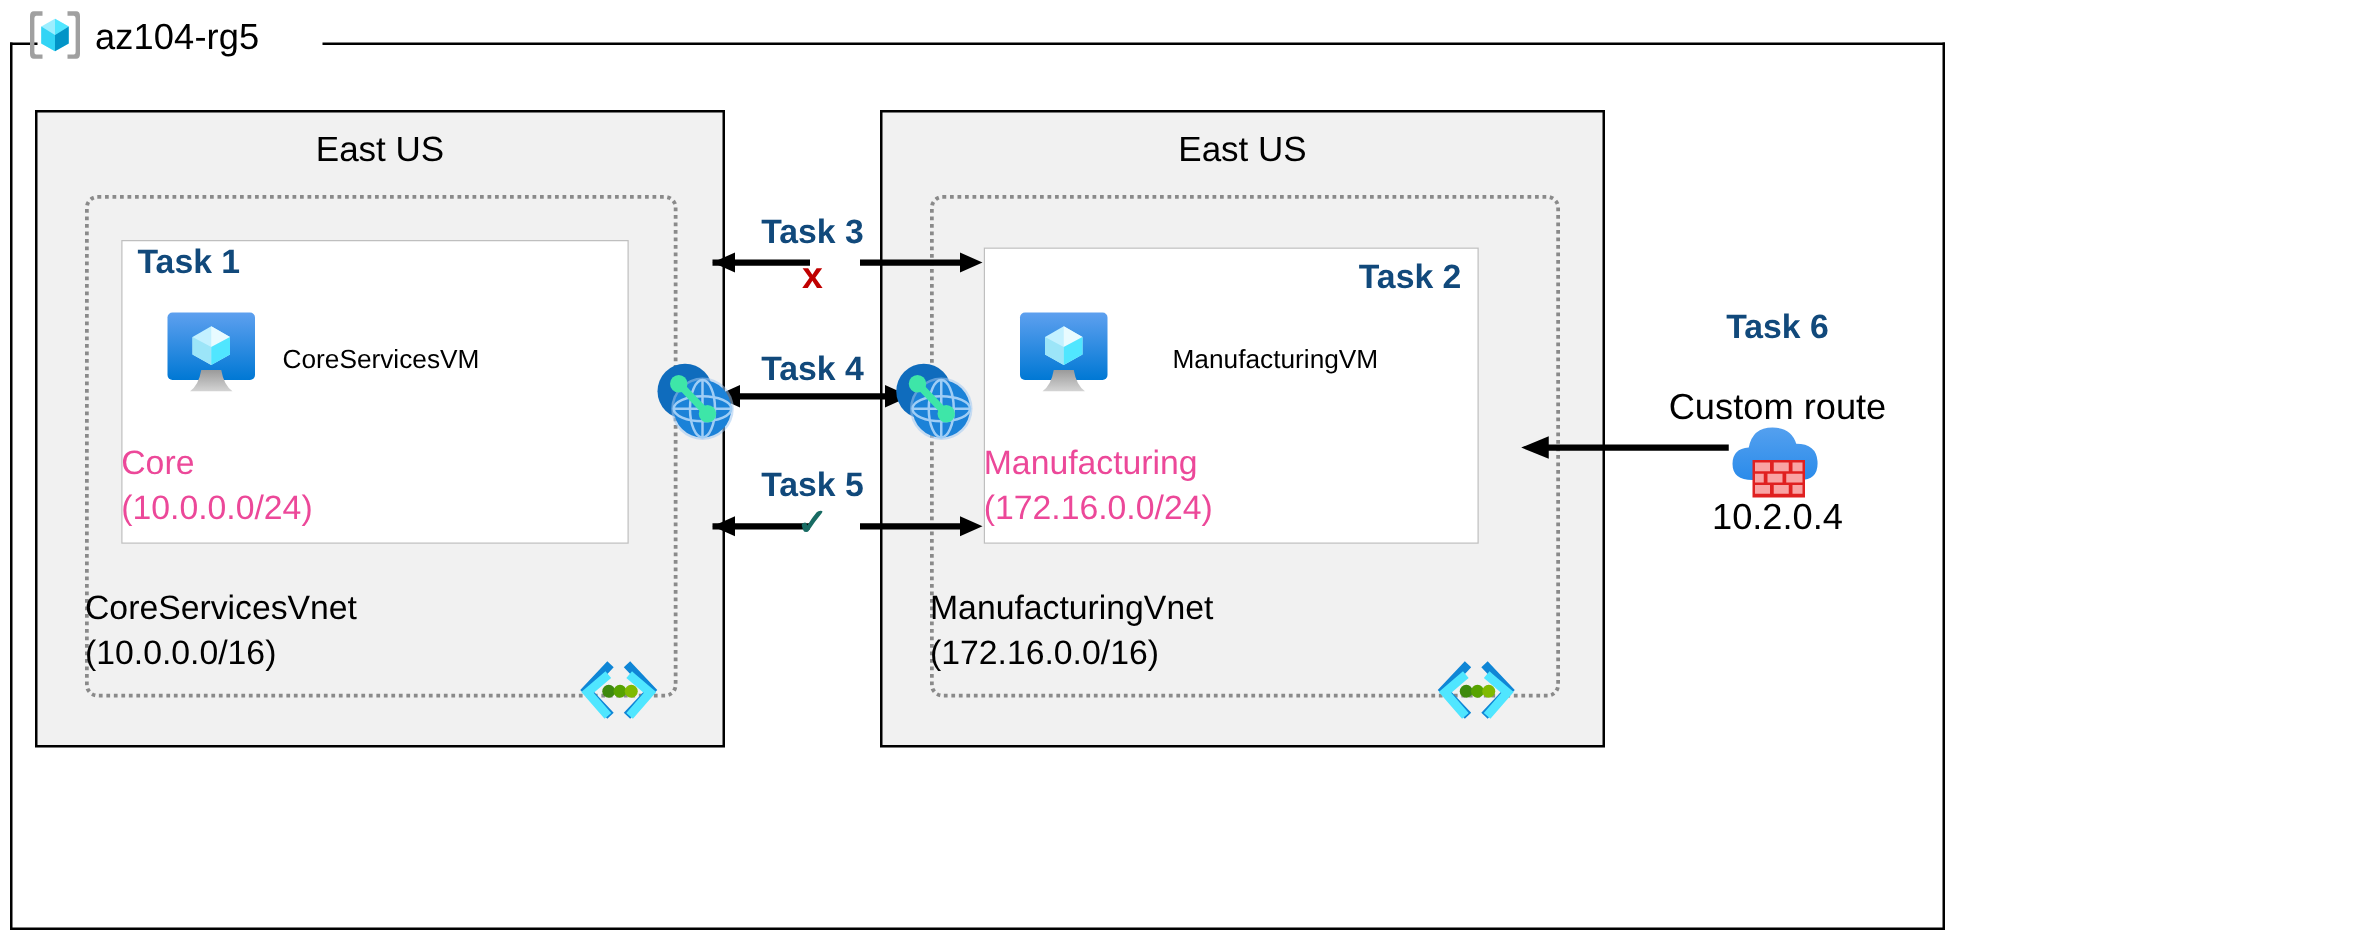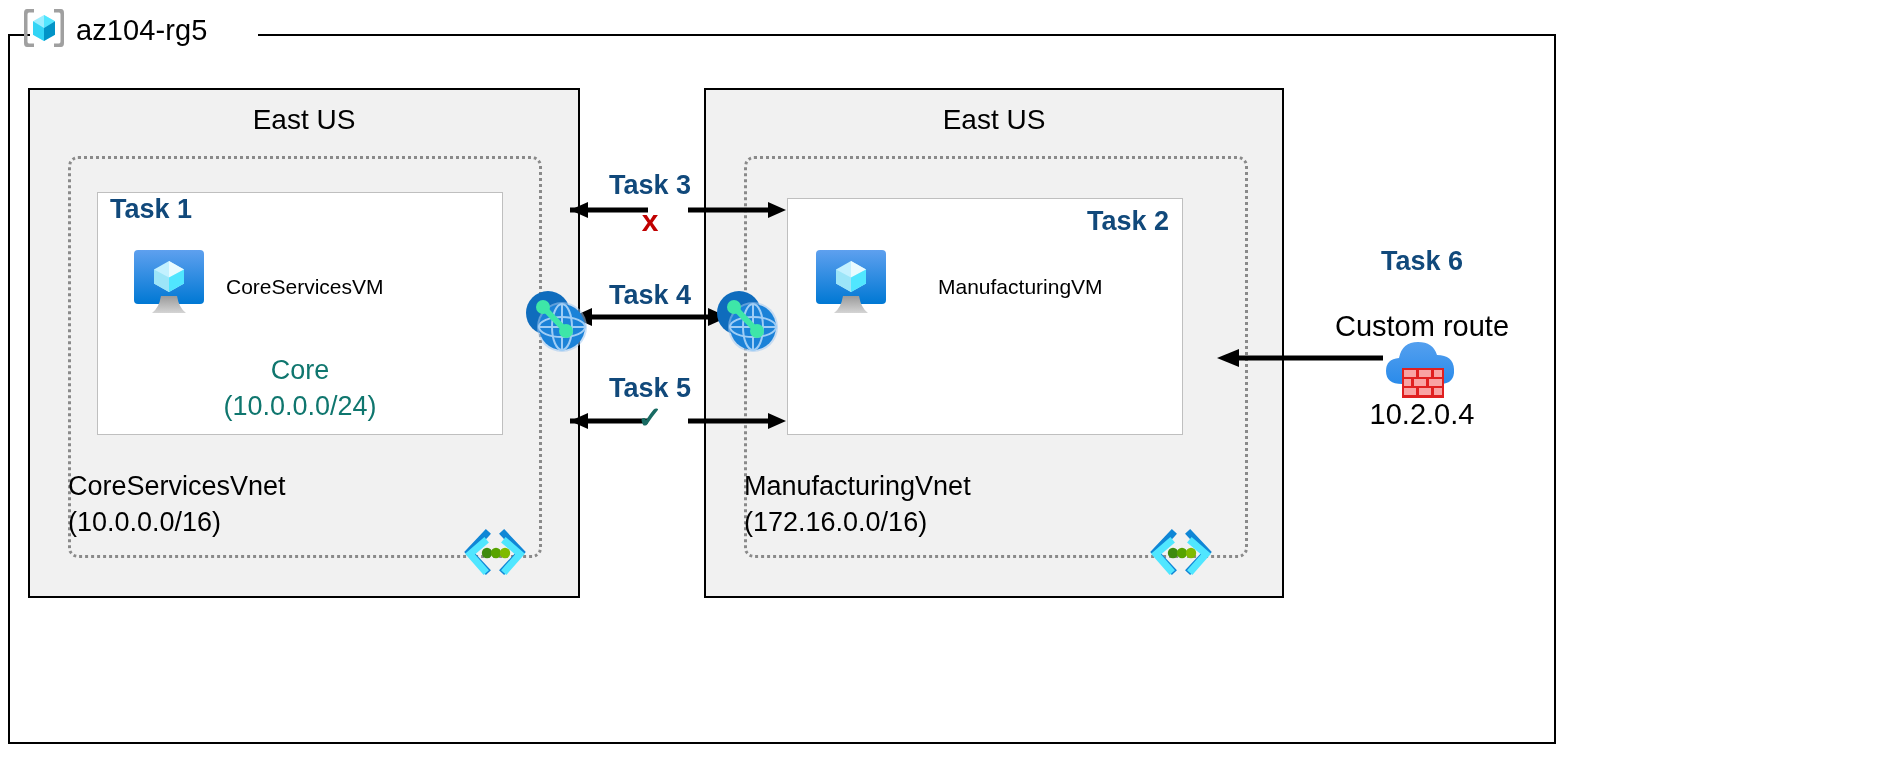--- a/index.html
+++ b/index.html
@@ -36,21 +36,21 @@
   #task1-tag{left:110px;top:194px;}
   #task2-tag{left:1087px;top:206px;}
 
   
   .vm-row{position:absolute;display:flex;align-items:center;gap:18px;}
   #vm-left-row{left:130px;top:248px;}
   #vm-right-row{left:812px;top:248px;gap:48px;}
   .vm-name{font-size:21px;color:#000;white-space:nowrap;}
 
   
-  .subnet-text{position:absolute;text-align:center;font-size:27px;line-height:36px;color:#0f766e;}
+  .subnet-text{position:absolute;text-align:left;font-size:27px;line-height:36px;color:#ec4899;}
   #subnet-left-text{left:97px;top:352px;width:406px;}
   #subnet-right-text{left:787px;top:352px;width:396px;}
 
   
   .vnet-corner{position:absolute;}
   #vnet-icon-left{left:462px;top:528px;}
   #vnet-icon-right{left:1148px;top:528px;}
 
   
   .conn{position:absolute;}
@@ -177,20 +177,24 @@
         <path d="M31 48 L47 48 Q49 60 56 65 L22 65 Q29 60 31 48 Z" fill="url(#vms2)"></path>
         <path d="M39 13 L54 21.5 L54 35.5 L39 44 L24 35.5 L24 21.5 Z" fill="#c3f1ff"></path>
         <path d="M39 13 L54 21.5 L39 29.5 Z" fill="#e8fbff"></path>
         <path d="M24 21.5 L39 29.5 L39 44 L24 35.5 Z" fill="#9ce5f8"></path>
         <path d="M54 21.5 L54 35.5 L39 44 L39 29.5 Z" fill="#50e6ff"></path>
       </svg>
     </span>
     <span class="vm-name">ManufacturingVM</span>
   </div>
 
+  <div class="subnet-text" id="subnet-right-text">
+    <div>Manufacturing</div>
+    <div>(172.16.0.0/24)</div>
+  </div>
 
   <div class="vnet-name" id="vnet-right-name" style="left:744px;width:504px;">
     <div>ManufacturingVnet</div>
     <div>(172.16.0.0/16)</div>
   </div>
 
   <div class="vnet-corner" id="vnet-icon-right">
     <svg width="66" height="48" viewBox="0 0 66 48">
       <path d="M24 6 L7 24 L24 42" stroke="#0f86d6" stroke-width="7" fill="none" stroke-linecap="square"></path>
       <path d="M19 12 L5 24 L19 40" stroke="#50e6ff" stroke-width="7" fill="none" stroke-linecap="square" transform="translate(3,2)"></path>

